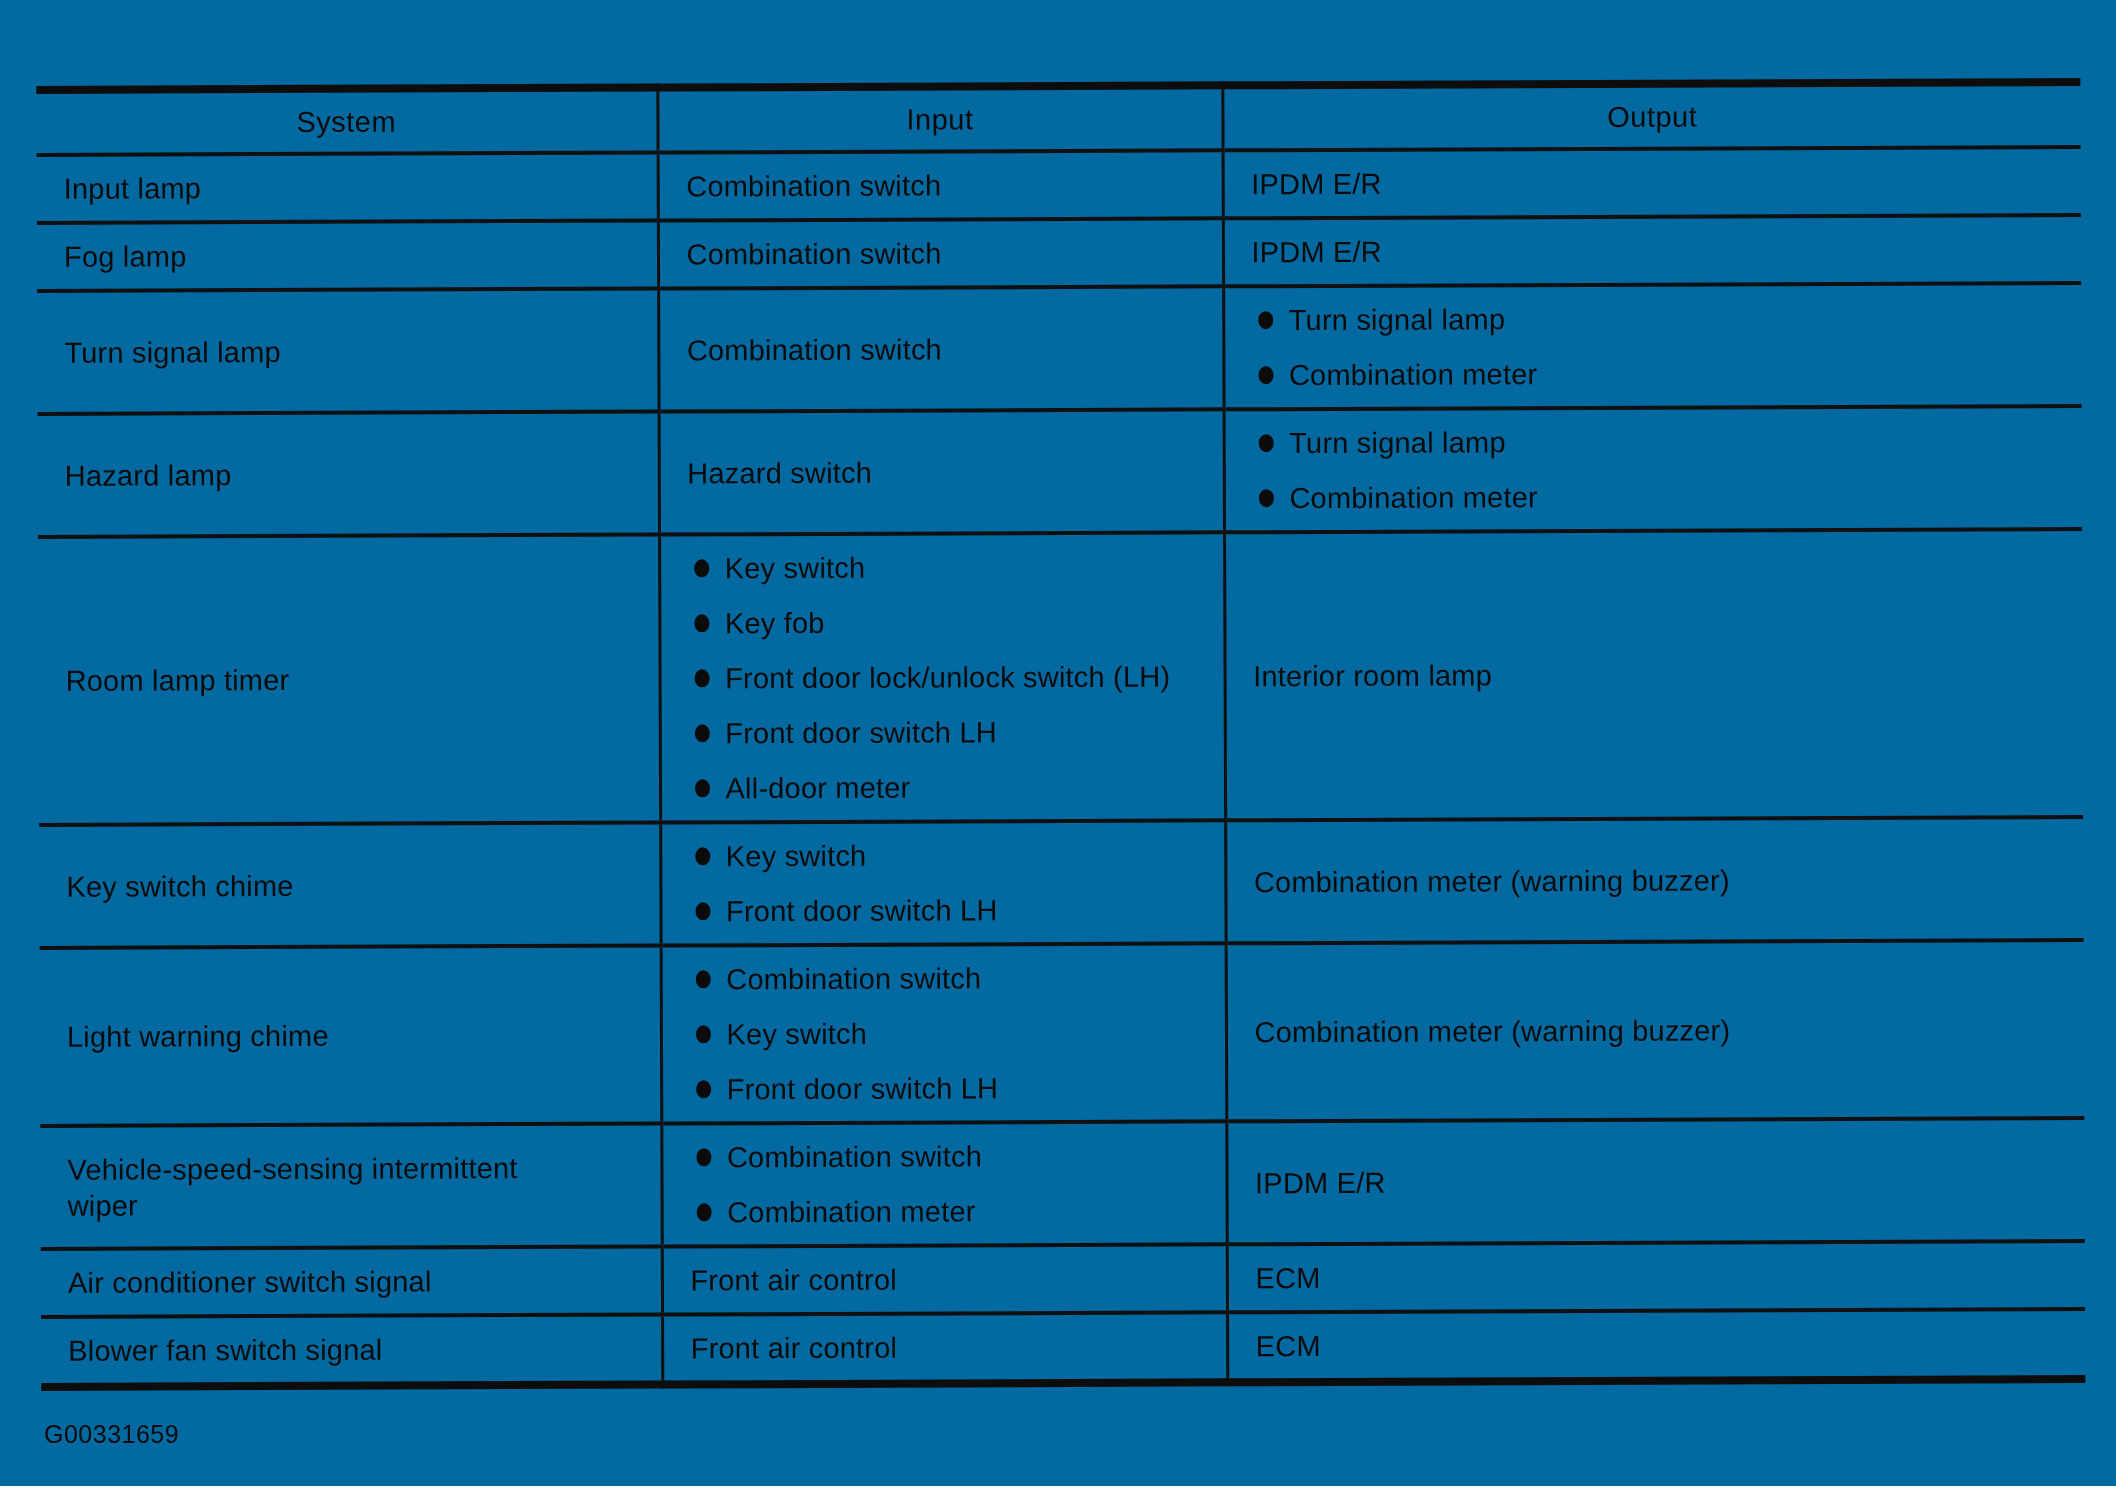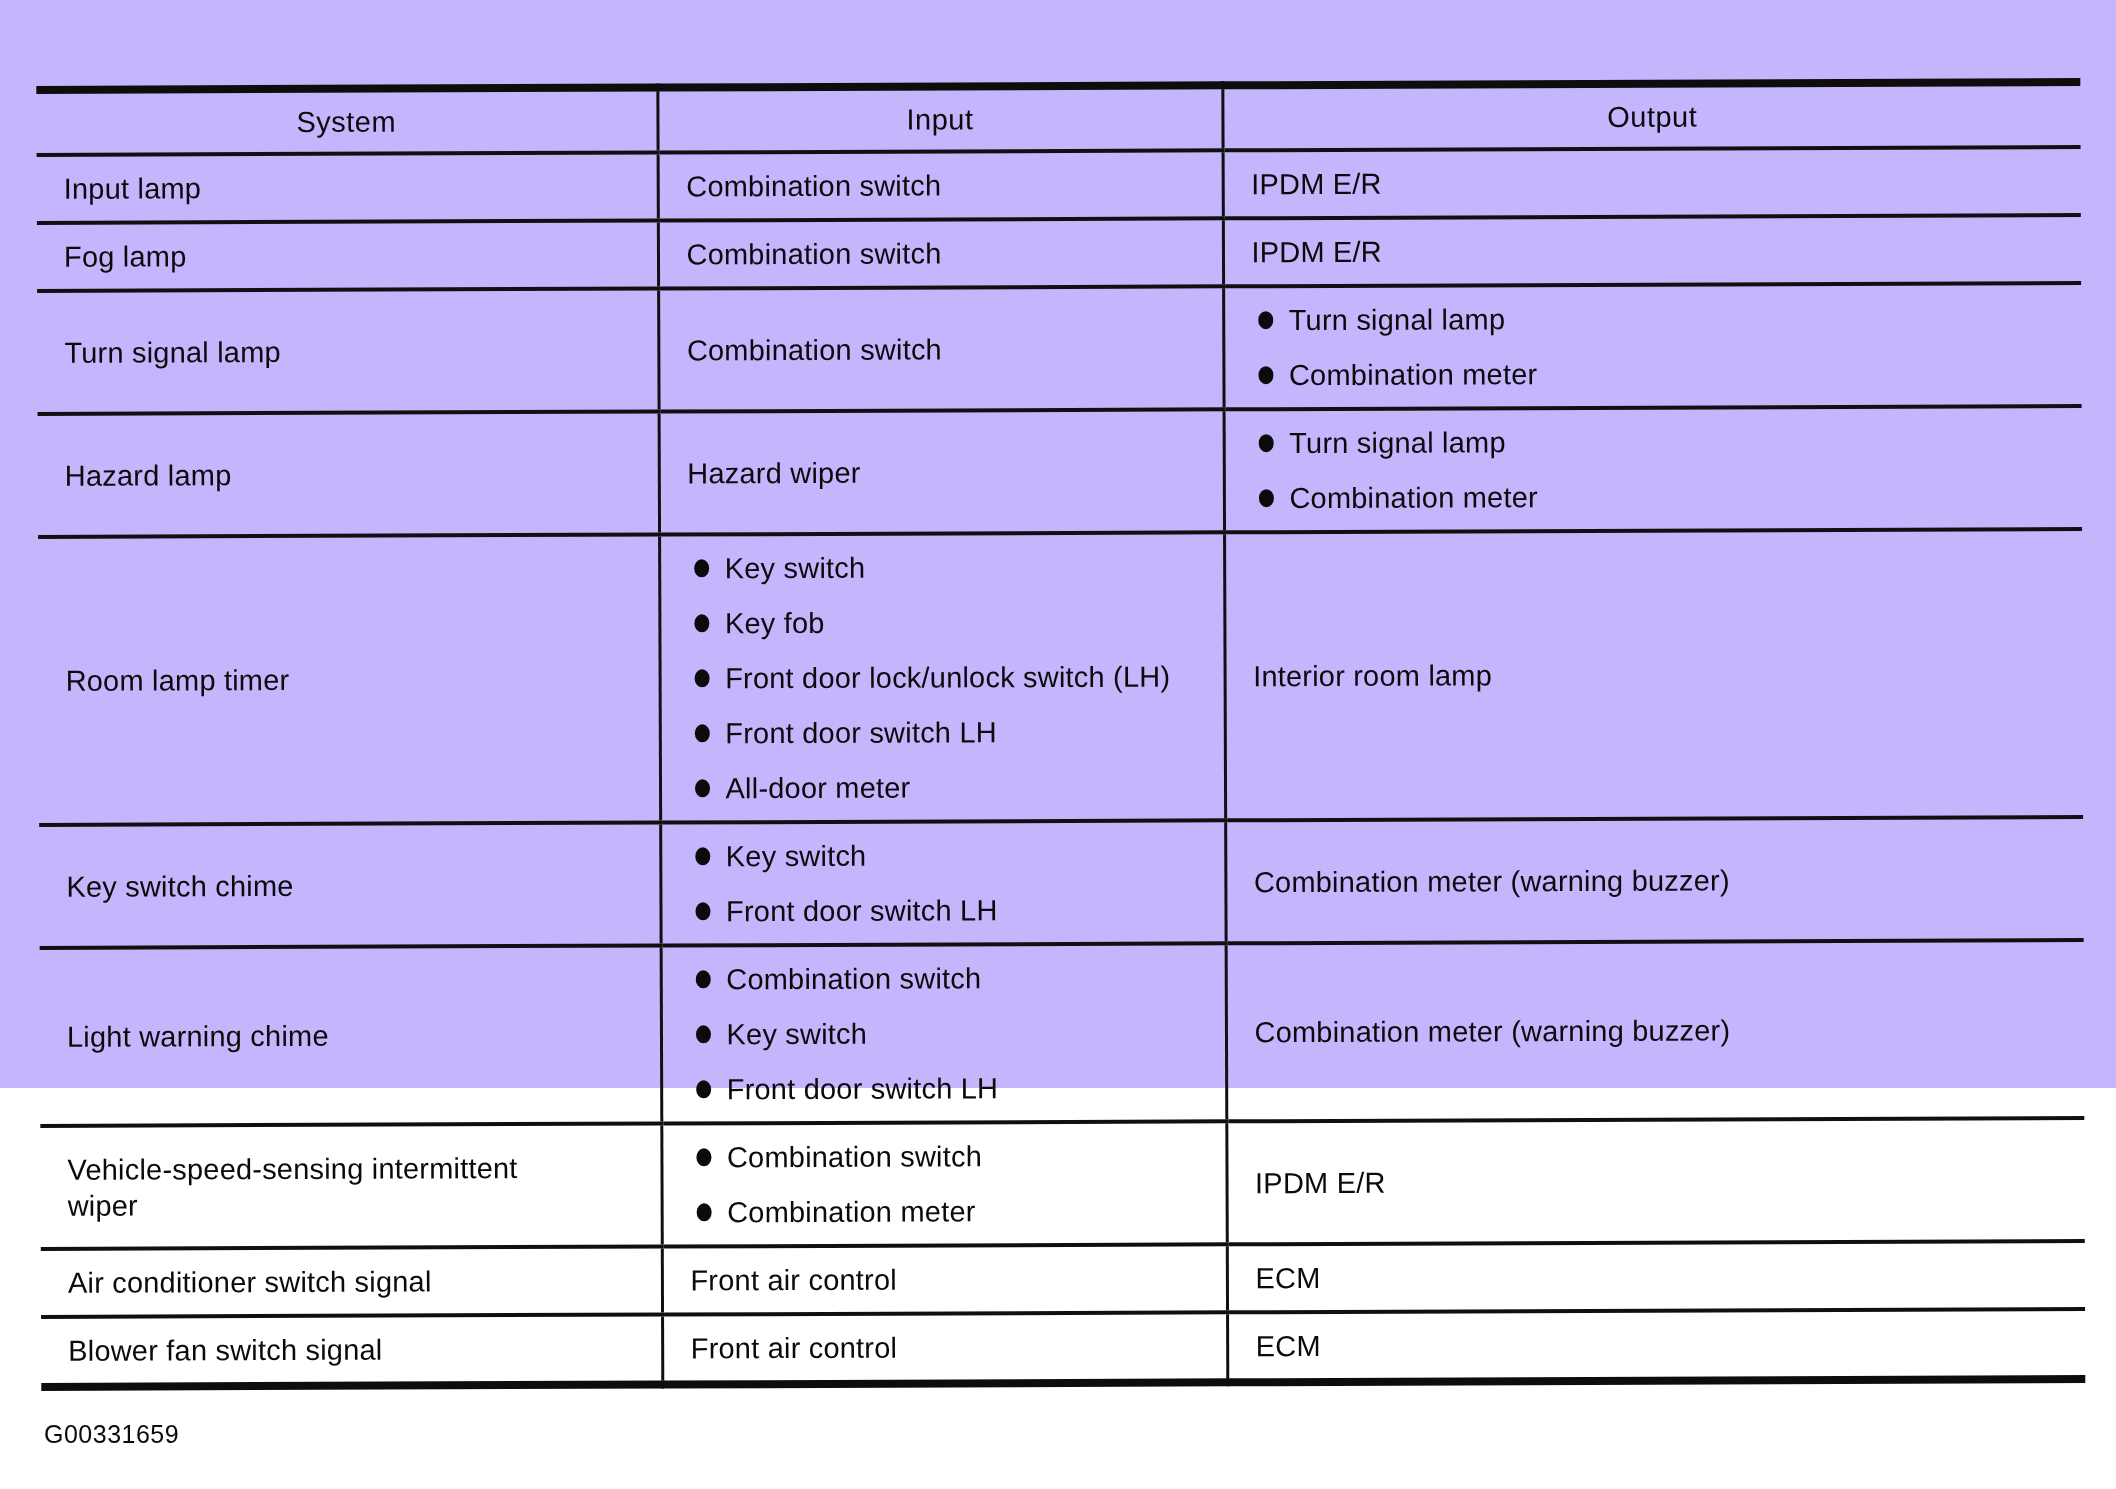--- a/index.html
+++ b/index.html
@@ -11,22 +11,22 @@
     width: 2116px;
     height: 1489px;
     overflow: hidden;
     font-family: "Liberation Sans", sans-serif;
     color: #0b0b0b;
     -webkit-font-smoothing: antialiased;
   }
   .scan-page {
     position: relative;
     width: 2116px;
-    height: 1088px;
-    background: #c4b5fd;
+    height: 1486px;
+    background: #0369a1;
   }
   .scan-skew {
     
     transform: rotate(-0.22deg);
     transform-origin: 50% 50%;
   }
   table.io-table {
     position: absolute;
     left: 36px;
     top: 82px;
@@ -130,21 +130,21 @@
                 </div>
                 <div class="cell-item">
                   <span class="bullet"></span>
                   <span class="item-text">Combination meter</span>
                 </div>
               </div>
             </td>
           </tr>
           <tr>
             <td class="col-system"><span class="item-text">Hazard lamp</span></td>
-            <td class="col-input"><span class="item-text">Hazard wiper</span></td>
+            <td class="col-input"><span class="item-text">Hazard switch</span></td>
             <td class="col-output">
               <div class="cell-items">
                 <div class="cell-item">
                   <span class="bullet"></span>
                   <span class="item-text">Turn signal lamp</span>
                 </div>
                 <div class="cell-item">
                   <span class="bullet"></span>
                   <span class="item-text">Combination meter</span>
                 </div>

